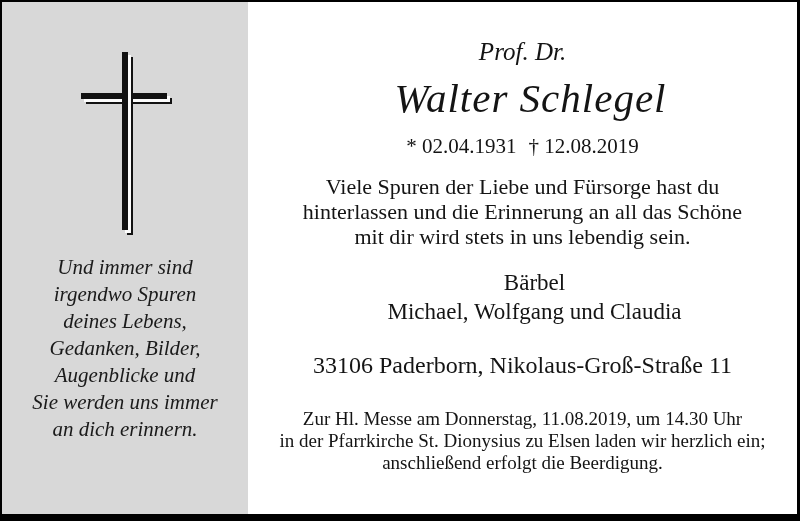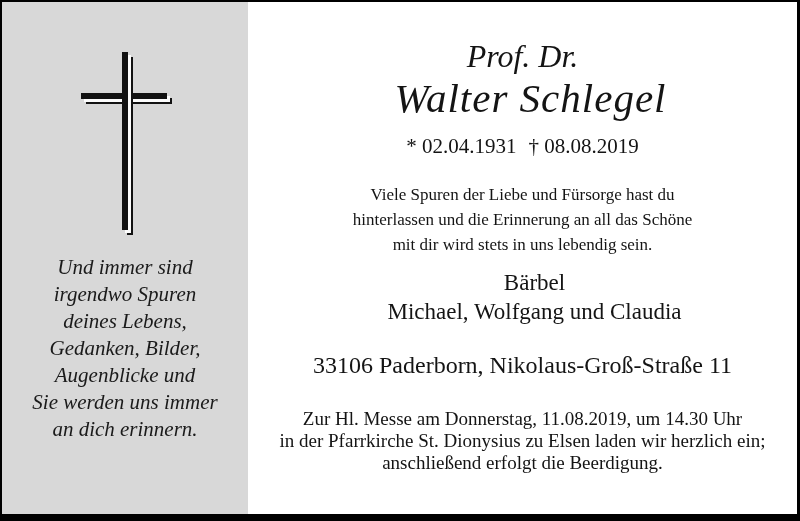--- a/index.html
+++ b/index.html
@@ -72,38 +72,38 @@
     background: #ffffff;
   }
   .right-panel > div {
     position: absolute;
     left: 0;
     right: 0;
     text-align: center;
   }
   .title-prefix {
     top: 36px;
-    font-size: 32px;
+    font-size: 25px;
     font-style: italic;
   }
   .deceased-name {
     top: 72px;
     font-size: 41px;
     font-style: italic;
     letter-spacing: 1px;
     padding-left: 16px;
   }
   .dates {
     top: 132px;
     font-size: 21px;
   }
   .dates .birth { margin-right: 12px; }
   .tribute {
-    top: 180px;
-    font-size: 17px;
+    top: 172px;
+    font-size: 22px;
     line-height: 25px;
   }
   .mourners {
     top: 266px;
     font-size: 23px;
     line-height: 29px;
     margin-left: 24px;
   }
   .address {
     top: 350px;
@@ -137,21 +137,21 @@
       <div>Augenblicke und</div>
       <div>Sie werden uns immer</div>
       <div>an dich erinnern.</div>
     </div>
   </div>
 
   <div class="right-panel">
     <div class="title-prefix">Prof. Dr.</div>
     <div class="deceased-name">Walter Schlegel</div>
     <div class="dates">
-      <span class="birth">* 02.04.1931</span><span class="death">† 08.08.2019</span>
+      <span class="birth">* 02.04.1931</span><span class="death">† 12.08.2019</span>
     </div>
     <div class="tribute">
       <div>Viele Spuren der Liebe und Fürsorge hast du</div>
       <div>hinterlassen und die Erinnerung an all das Schöne</div>
       <div>mit dir wird stets in uns lebendig sein.</div>
     </div>
     <div class="mourners">
       <div>Bärbel</div>
       <div>Michael, Wolfgang und Claudia</div>
     </div>

